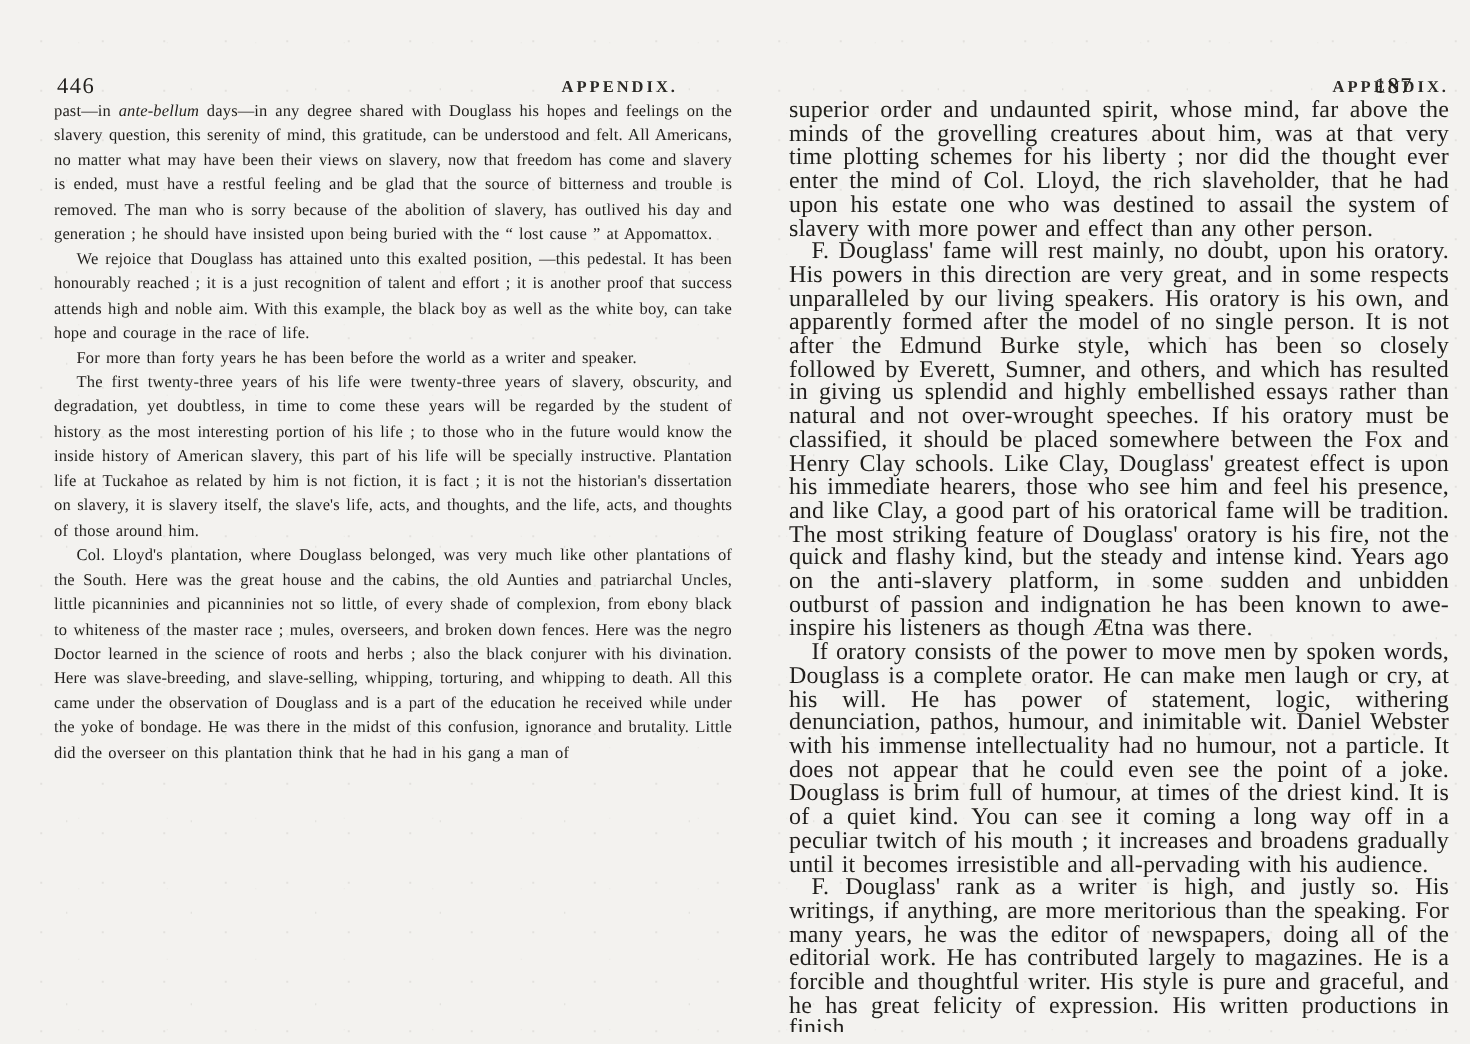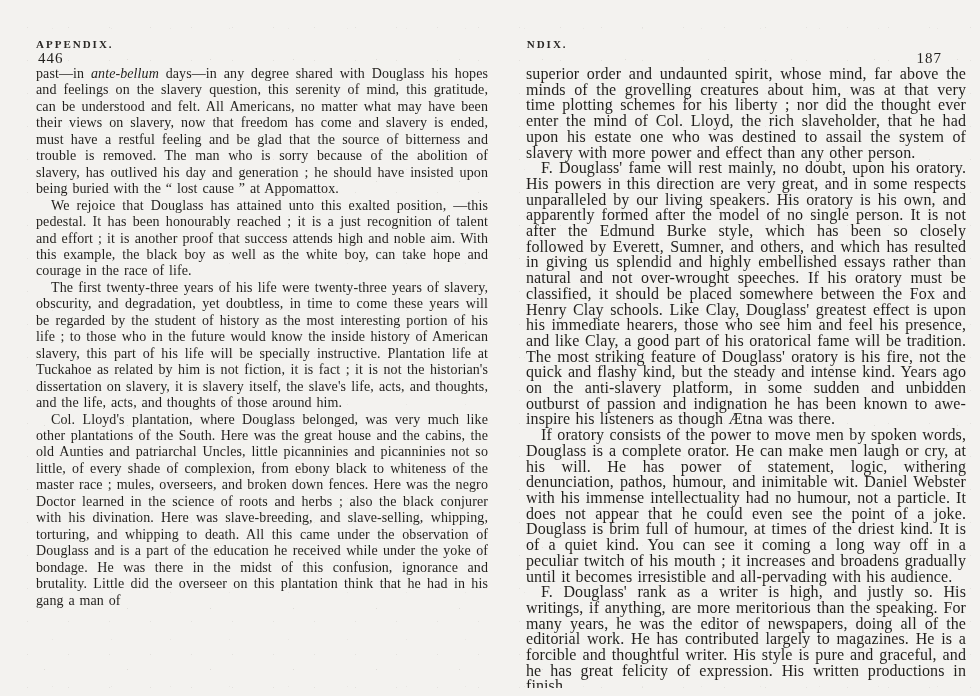--- a/index.html
+++ b/index.html
@@ -32,44 +32,44 @@
   .page-right { left: 526px; width: 440px; }
 
   .running-head {
     position: relative;
     height: 20px;
     margin-bottom: 8px;
   }
   .head-title {
     position: absolute;
     left: 0; right: 0;
-    text-align: left;
+    text-align: right;
     font-size: 11px;
     font-weight: bold;
     letter-spacing: 2px;
     color: #2a2825;
-    top: 0;
+    top: 14px;
   }
   .page-left .head-title  { right: 36px; }  
   .page-right .head-title { left: -36px; }
   .page-num {
     position: absolute;
     top: 12px;
     font-size: 15px;
     font-weight: normal;
     letter-spacing: 1px;
   }
   .page-num.num-left  { left: 2px; }
   .page-num.num-right { right: 24px; }
 
   .page-body p {
     margin: 0;
     text-align: justify;
     text-indent: 15px;
-    font-size: 14px;
+    font-size: 11px;
     line-height: 16.45px;
     word-spacing: 1.2px;
     letter-spacing: 0.1px;
   }
   .page-right .page-body p {
     font-size: 16px;
     line-height: 15.7px;
   }
   .page-body p.continuation { text-indent: 0; }
   .page-body em { font-style: italic; }
@@ -80,20 +80,21 @@
 <div>
 
   <section class="page page-left">
     <header class="running-head">
       <span class="page-num num-left">446</span>
       <span class="head-title">APPENDIX.</span>
     </header>
     <div class="page-body">
       <p class="continuation"><span>past—in </span><em>ante-bellum</em><span> days—in any degree shared with Douglass his hopes and feelings on the slavery question, this serenity of mind, this gratitude, can be understood and felt.  All Americans, no matter what may have been their views on slavery, now that freedom has come and slavery is ended, must have a restful feeling and be glad that the source of bitterness and trouble is removed.  The man who is sorry because of the abolition of slavery, has outlived his day and generation ; he should have insisted upon being buried with the “ lost cause ” at Appomattox.</span></p>
       <p>We rejoice that Douglass has attained unto this exalted position, —this pedestal.  It has been honourably reached ; it is a just recognition of talent and effort ; it is another proof that success attends high and noble aim.  With this example, the black boy as well as the white boy, can take hope and courage in the race of life.</p>
+      <p>For more than forty years he has been before the world as a writer and speaker.</p>
       <p>The first twenty-three years of his life were twenty-three years of slavery, obscurity, and degradation, yet doubtless, in time to come these years will be regarded by the student of history as the most interesting portion of his life ; to those who in the future would know the inside history of American slavery, this part of his life will be specially instructive.  Plantation life at Tuckahoe as related by him is not fiction, it is fact ;  it is not the historian's dissertation on slavery, it is slavery itself, the slave's life, acts, and thoughts, and the life, acts, and thoughts of those around him.</p>
       <p>Col. Lloyd's plantation, where Douglass belonged, was very much like other plantations of the South.  Here was the great house and the cabins, the old Aunties and patriarchal Uncles, little picanninies and picanninies not so little, of every shade of complexion, from ebony black to whiteness of the master race ; mules, overseers, and broken down fences.  Here was the negro Doctor learned in the science of roots and herbs ; also the black conjurer with his divination.  Here was slave-breeding, and slave-selling, whipping, torturing, and whipping to death.  All this came under the observation of Douglass and is a part of the education he received while under the yoke of bondage.  He was there in the midst of this confusion, ignorance and brutality.  Little did the overseer on this plantation think that he had in his gang a man of</p>
     </div>
   </section>
 
   <section class="page page-right">
     <header class="running-head">
       <span class="head-title">APPENDIX.</span>
       <span class="page-num num-right">187</span>
     </header>

